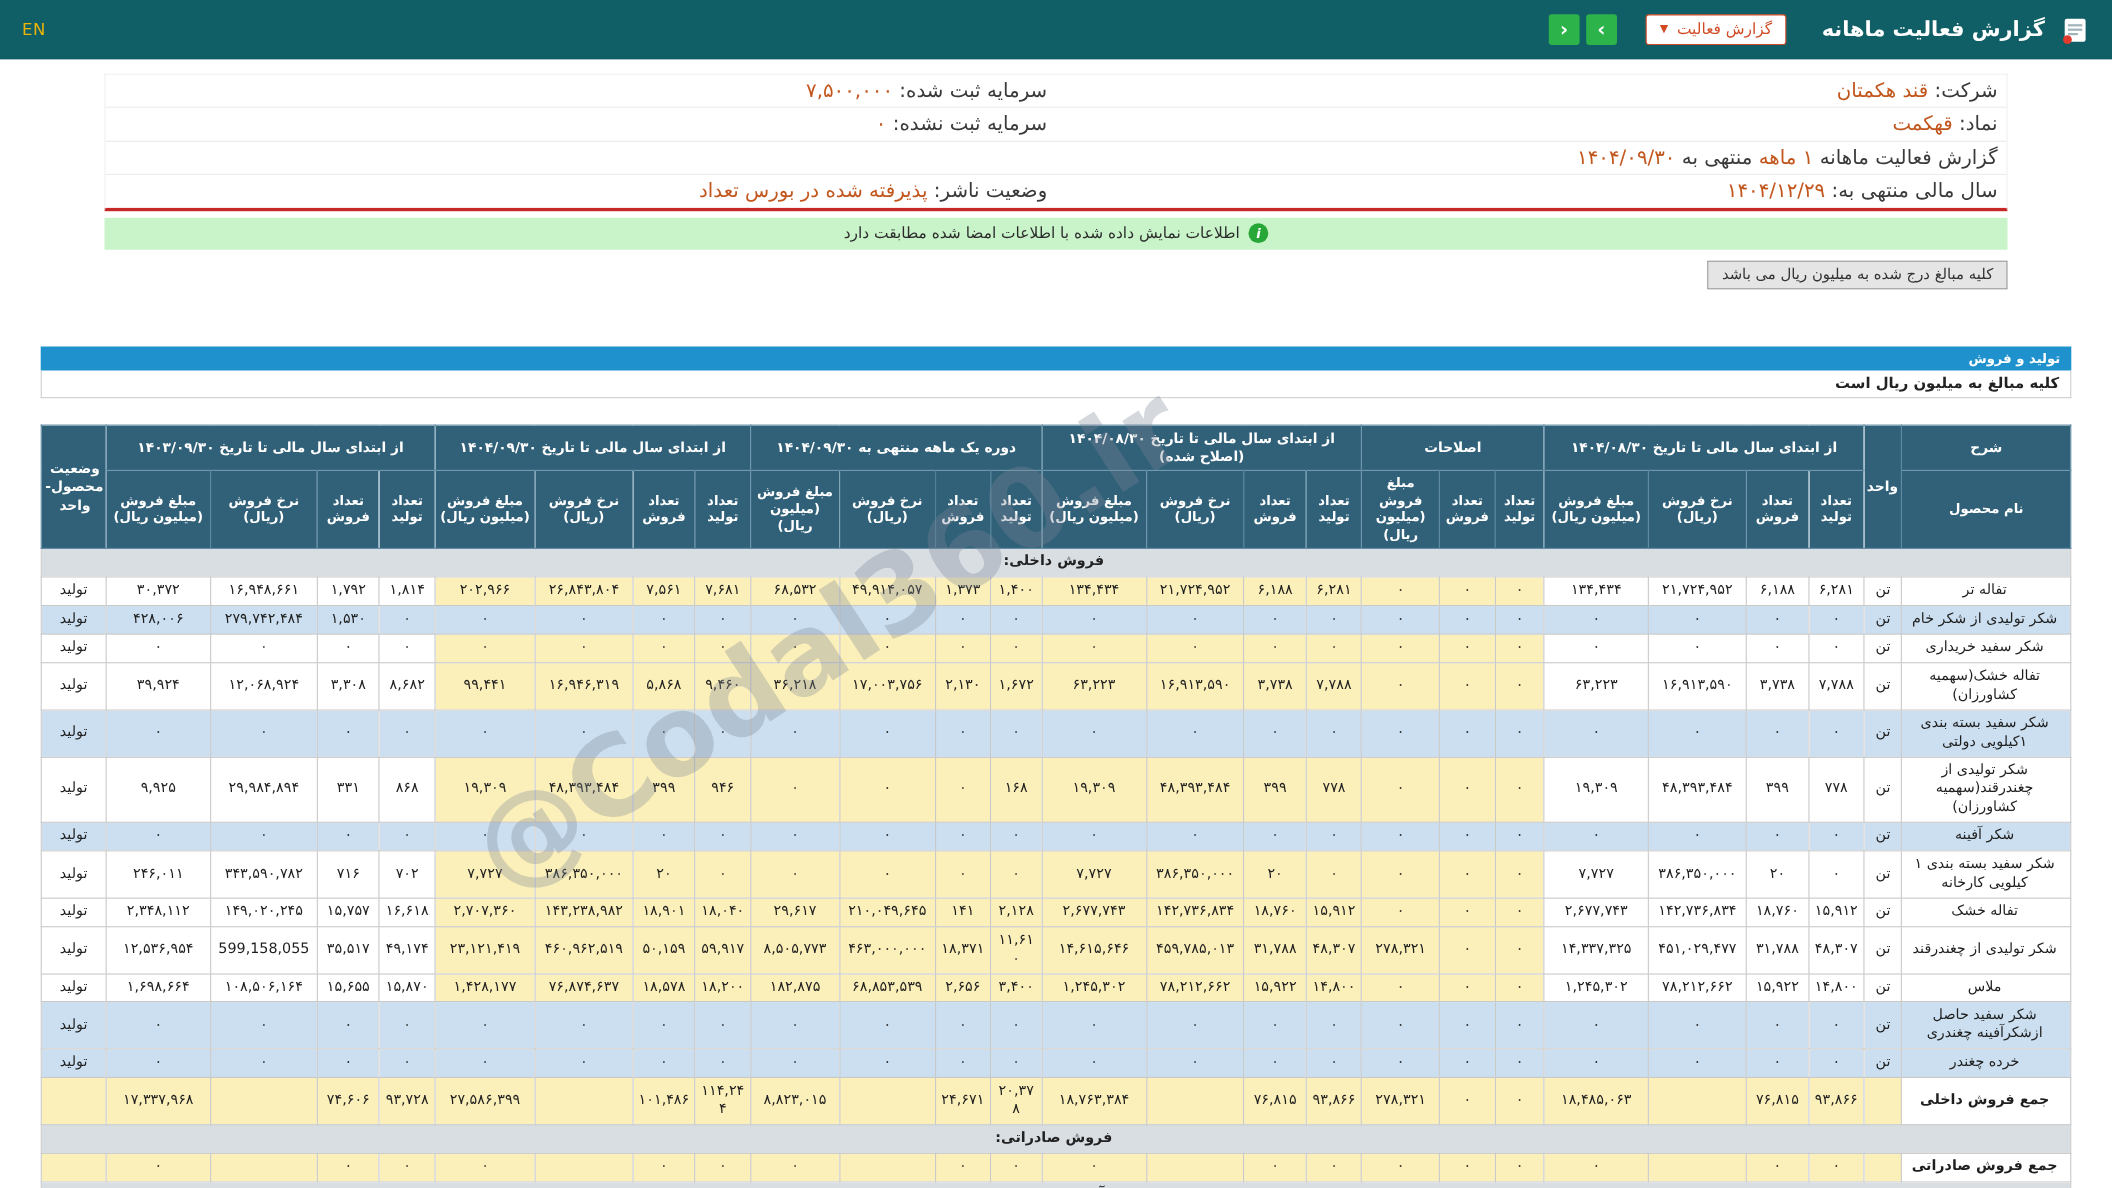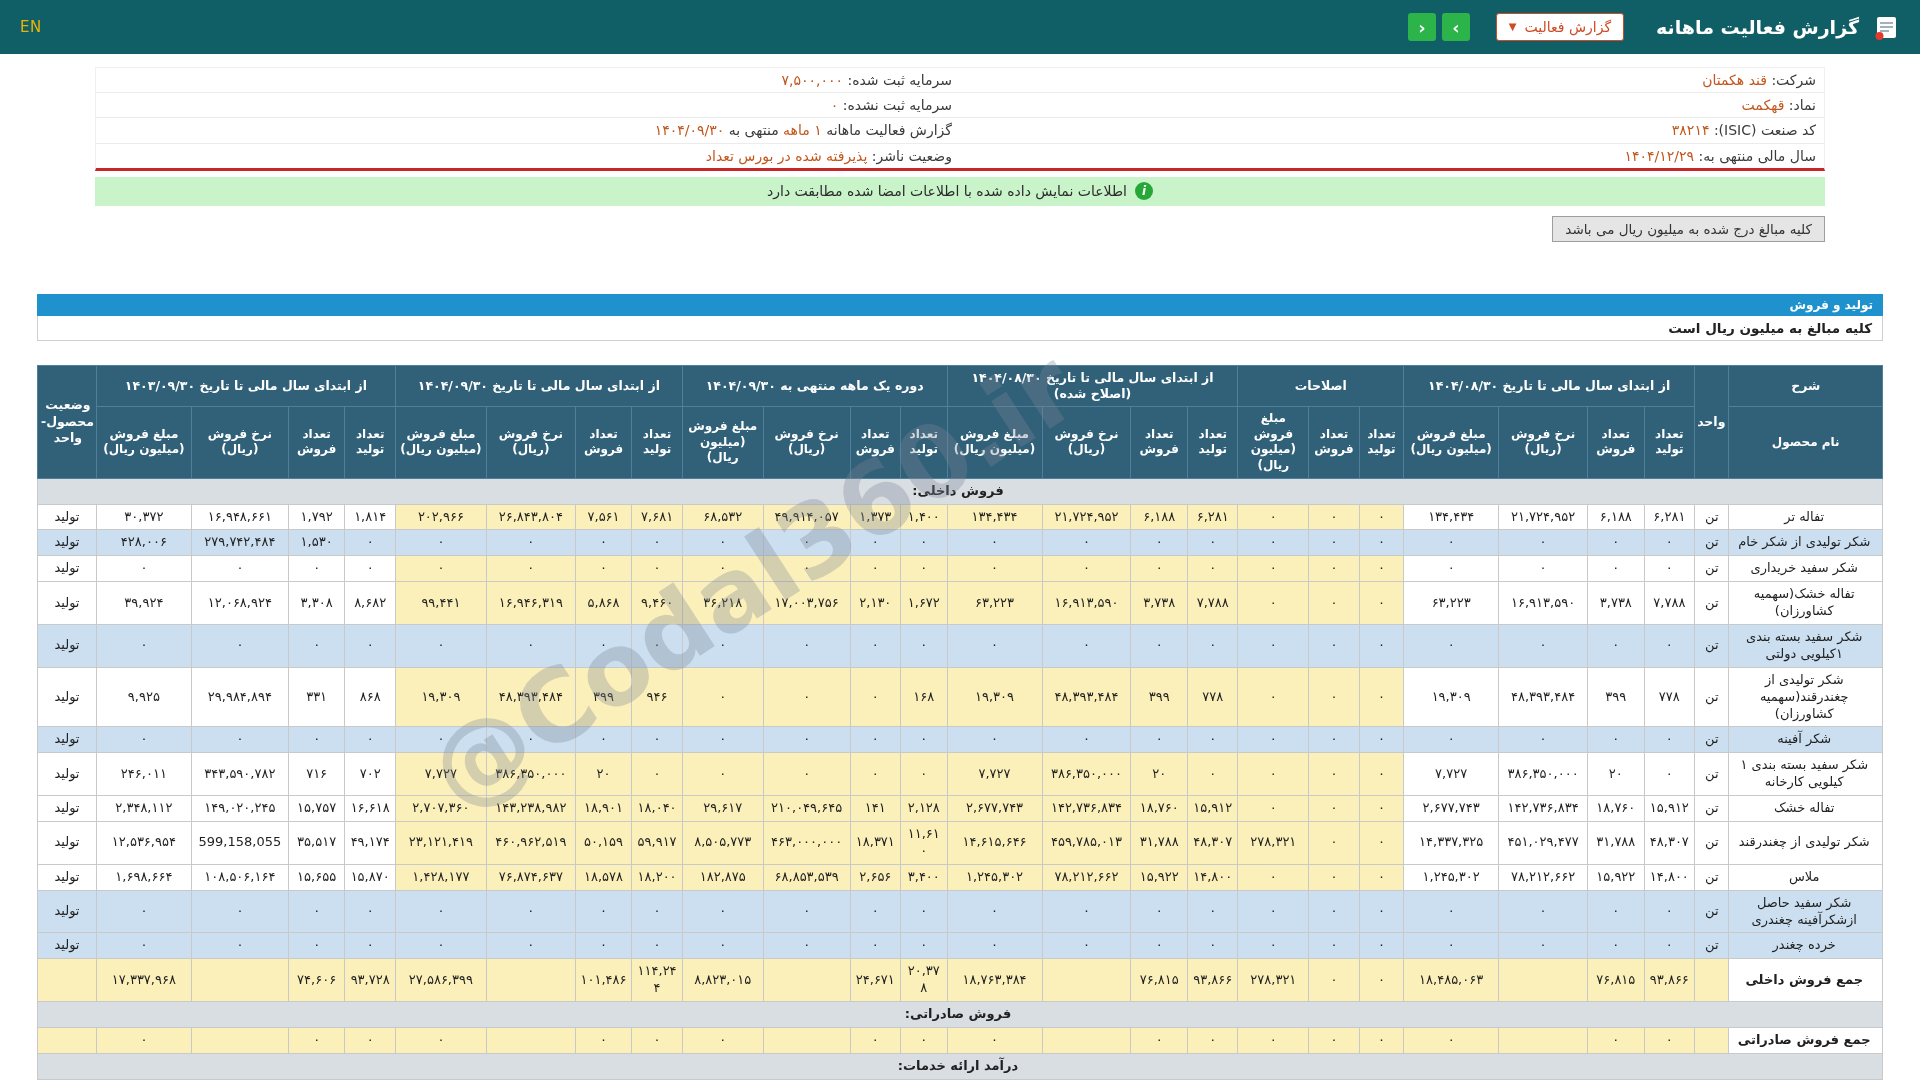--- a/index.html
+++ b/index.html
@@ -21,21 +21,21 @@
   .nav-btns button { width: 28px; height: 28px; background: #2cb34a; border: none; border-radius: 3px; color: #fff;
     font-size: 18px; font-weight: bold; display: flex; align-items: center; justify-content: center; cursor: pointer; font-family: inherit; }
   .spacer { flex: 1; }
   .lang { color: #eab308; font-size: 15px; cursor: pointer; letter-spacing: .5px; text-decoration: none; }
 
   
   .content { margin: 13px 95px 0; }
   .info { border: 1px solid #f0f0f0; border-bottom: 3px solid #c62828; }
   .irow { display: grid; grid-template-columns: 1fr 1fr; border-bottom: 1px solid #ececec; }
   .irow:last-child { border-bottom: none; }
-  .icell { padding: 3px 8px; font-size: 14px; color: #3a3a3a; line-height: 1.3; }
+  .icell { padding: 3px 8px; font-size: 18px; color: #3a3a3a; line-height: 1.3; }
   .icell .val { color: #c2571e; }
 
   .banner { margin-top: 6px; background: #c9f3c9; min-height: 29px; display: flex; align-items: center; justify-content: center;
     gap: 8px; font-size: 14px; color: #2b2b2b; }
   .binfo-icon { width: 18px; height: 18px; border-radius: 50%; background: #27a737; color: #fff; font-weight: bold;
     display: inline-flex; align-items: center; justify-content: center; font-size: 12px; font-style: italic; flex: 0 0 auto; }
   .amounts-note { width: fit-content; margin: 10px 0 0; margin-left: auto; border: 1px solid #9e9e9e; padding: 4px 12px;
     font-size: 13.5px; color: #333; background: #e5e5e5; }
   
   .amounts-note { margin-left: auto; margin-right: 0; }
@@ -105,24 +105,20 @@
       <div class="icell">
         <span class="lbl">نماد:</span>
         <span class="val">قهکمت</span>
       </div>
       <div class="icell">
         <span class="lbl">سرمایه ثبت نشده:</span>
         <span class="val">۰</span>
       </div>
     </div>
     <div class="irow">
-      <div class="icell">
-        <span class="lbl">کد صنعت (ISIC):</span>
-        <span class="val">۳۸۲۱۴</span>
-      </div>
       <div class="icell">
         <span class="lbl">گزارش فعالیت ماهانه</span>
         <span class="val">۱ ماهه</span>
         <span class="lbl">منتهی به</span>
         <span class="val">۱۴۰۴/۰۹/۳۰</span>
       </div>
     </div>
     <div class="irow">
       <div class="icell">
         <span class="lbl">سال مالی منتهی به:</span>

